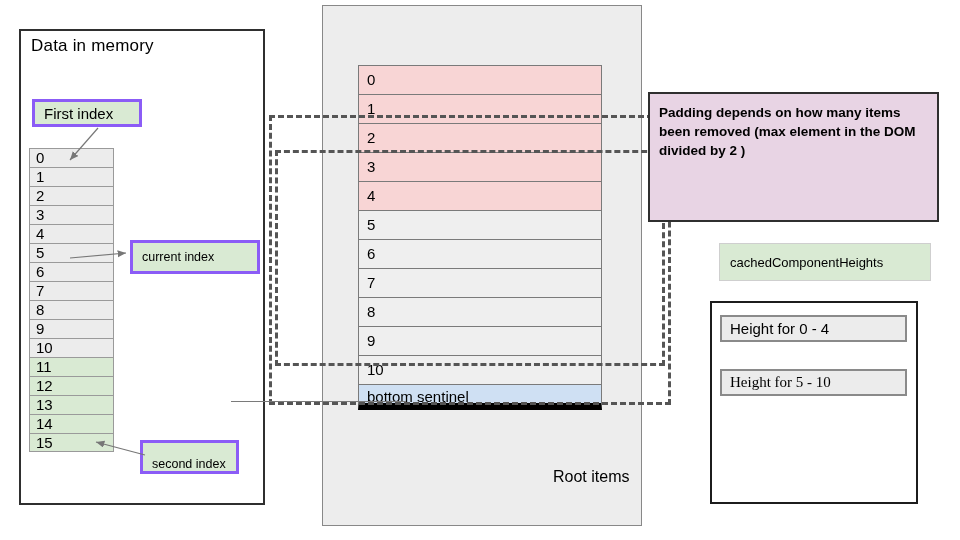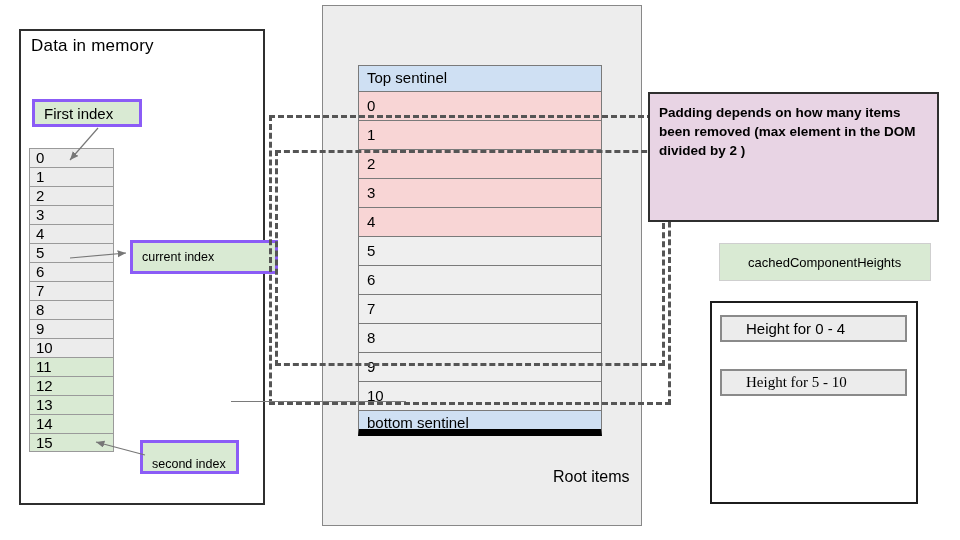--- a/index.html
+++ b/index.html
@@ -29,21 +29,21 @@
   }
   .mem-row:last-child{border-bottom:1px solid #9a9a9a;}
   .mem-row.hl{background:#d9ead3;}
 
   
   .green-box{
     background:#d9ead3;border:3px solid #8b5cf6;
     display:flex;align-items:center;padding-left:9px;
   }
   #first-index-box{left:32px;top:99px;width:110px;height:28px;font-size:15px;}
-  #current-index-box{left:130px;top:240px;width:148px;height:34px;font-size:12.5px;}
+  #current-index-box{left:130px;top:240px;width:130px;height:34px;font-size:12.5px;}
   #second-index-box{left:140px;top:440px;width:99px;height:34px;font-size:12.5px;align-items:flex-end;}
 
   
   #root-margin-box{
     left:322px;top:5px;width:320px;height:521px;
     border:1px solid #888;background:#ededed;
   }
   #root-margin-label{
     left:553px;top:468px;font-size:16px;
   }
@@ -72,29 +72,29 @@
   #padding-note{
     left:648px;top:92px;width:291px;height:130px;
     background:#e8d4e4;border:2px solid #2f2f2f;
     padding:9px 10px 0 9px;font-size:13.5px;line-height:19px;font-weight:bold;
   }
 
   
   #cached-heights-box{
     left:719px;top:243px;width:212px;height:38px;
     background:#d9ead3;border:1px solid #cfcfcf;
-    display:flex;align-items:center;padding-left:28px;font-size:13px;
+    display:flex;align-items:center;padding-left:10px;font-size:13px;
   }
   #heights-panel{
     left:710px;top:301px;width:208px;height:203px;
     border:2px solid #1c1c1c;background:#fff;
   }
   .height-item{
     background:#ececec;border:2px solid #8a8a8a;
-    display:flex;align-items:center;padding-left:24px;
+    display:flex;align-items:center;padding-left:8px;
     font-size:15px;height:27px;
   }
   #height-item-0{left:720px;top:315px;width:187px;}
   #height-item-1{left:720px;top:369px;width:187px;font-family:Liberation Serif, serif;}
 
   
   .arrow-svg{left:0;top:0;width:960px;height:540px;pointer-events:none;}
 </style>
 </head>
 <body>
@@ -128,21 +128,20 @@
   <span>current index</span>
 </div>
 <div class="abs green-box" id="second-index-box">
   <span>second index</span>
 </div>
 
 <div class="abs" id="root-margin-box"></div>
 <div class="abs" id="root-margin-label">Root items</div>
 
 <div class="abs dom-list" id="dom-list">
-    <div class="dom-row sentinel">Top sentinel</div>
     <div class="dom-row removed">0</div>
     <div class="dom-row removed">1</div>
     <div class="dom-row removed">2</div>
     <div class="dom-row removed">3</div>
     <div class="dom-row removed">4</div>
     <div class="dom-row">5</div>
     <div class="dom-row">6</div>
     <div class="dom-row">7</div>
     <div class="dom-row">8</div>
     <div class="dom-row">9</div>

